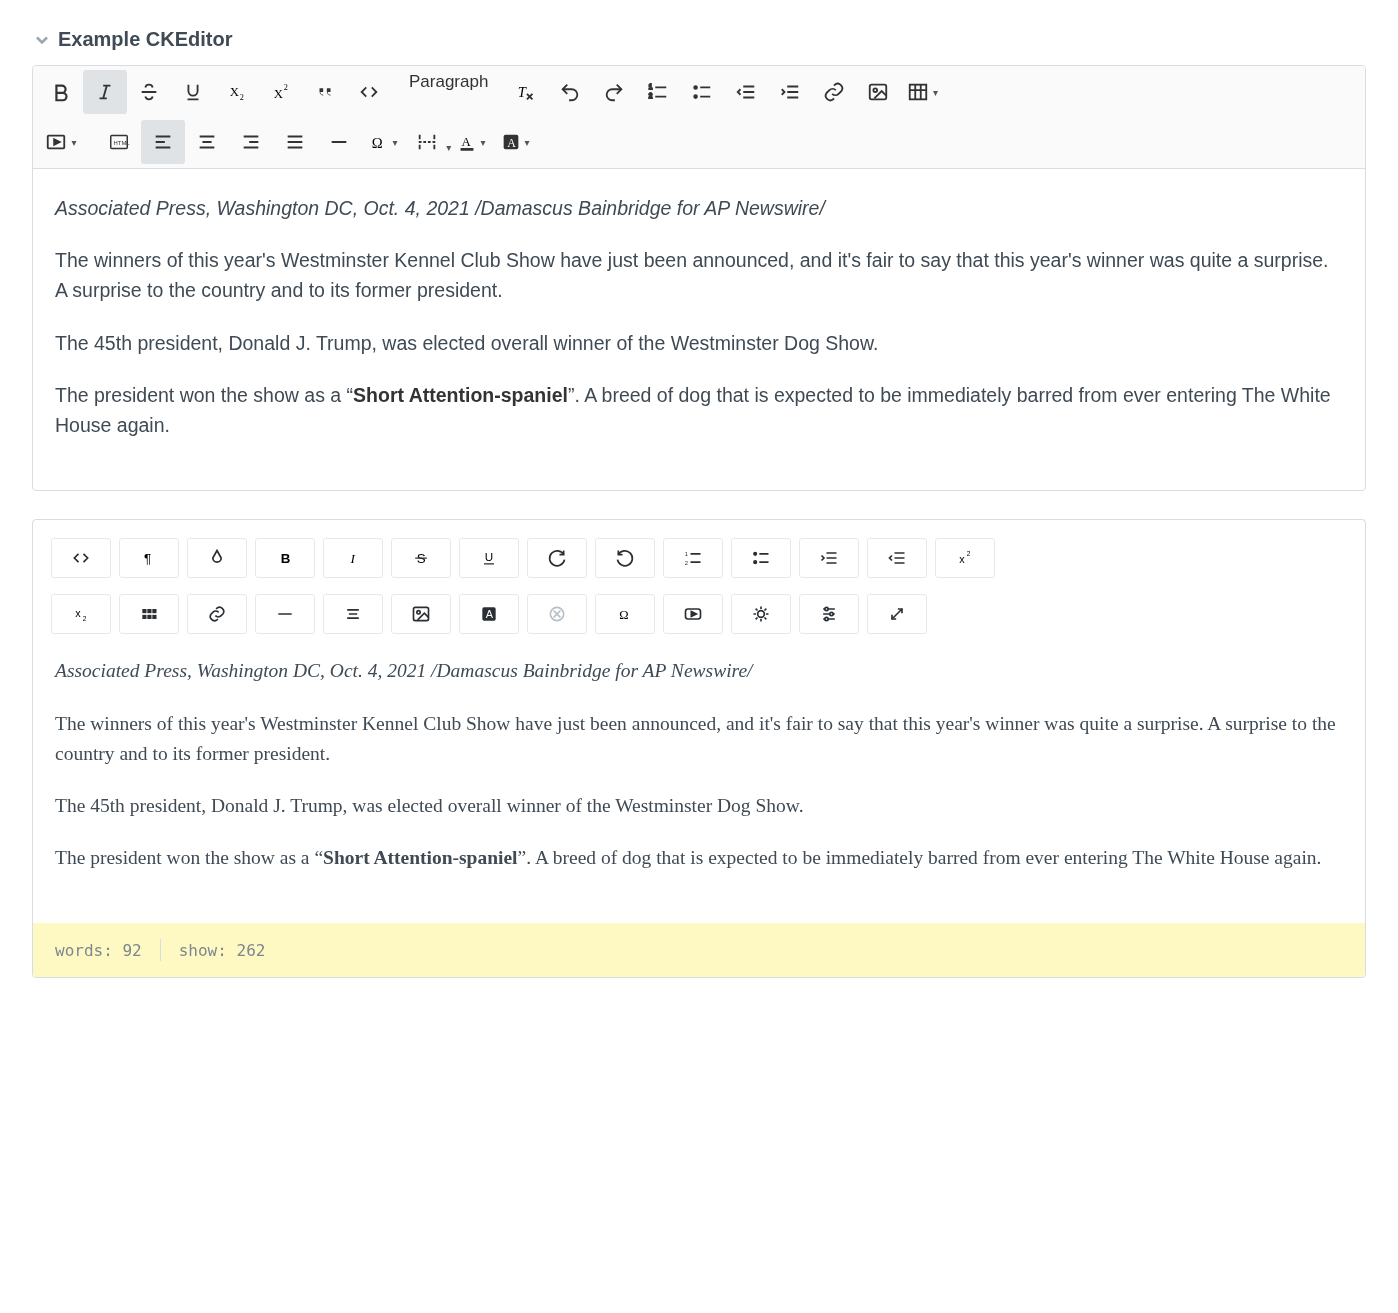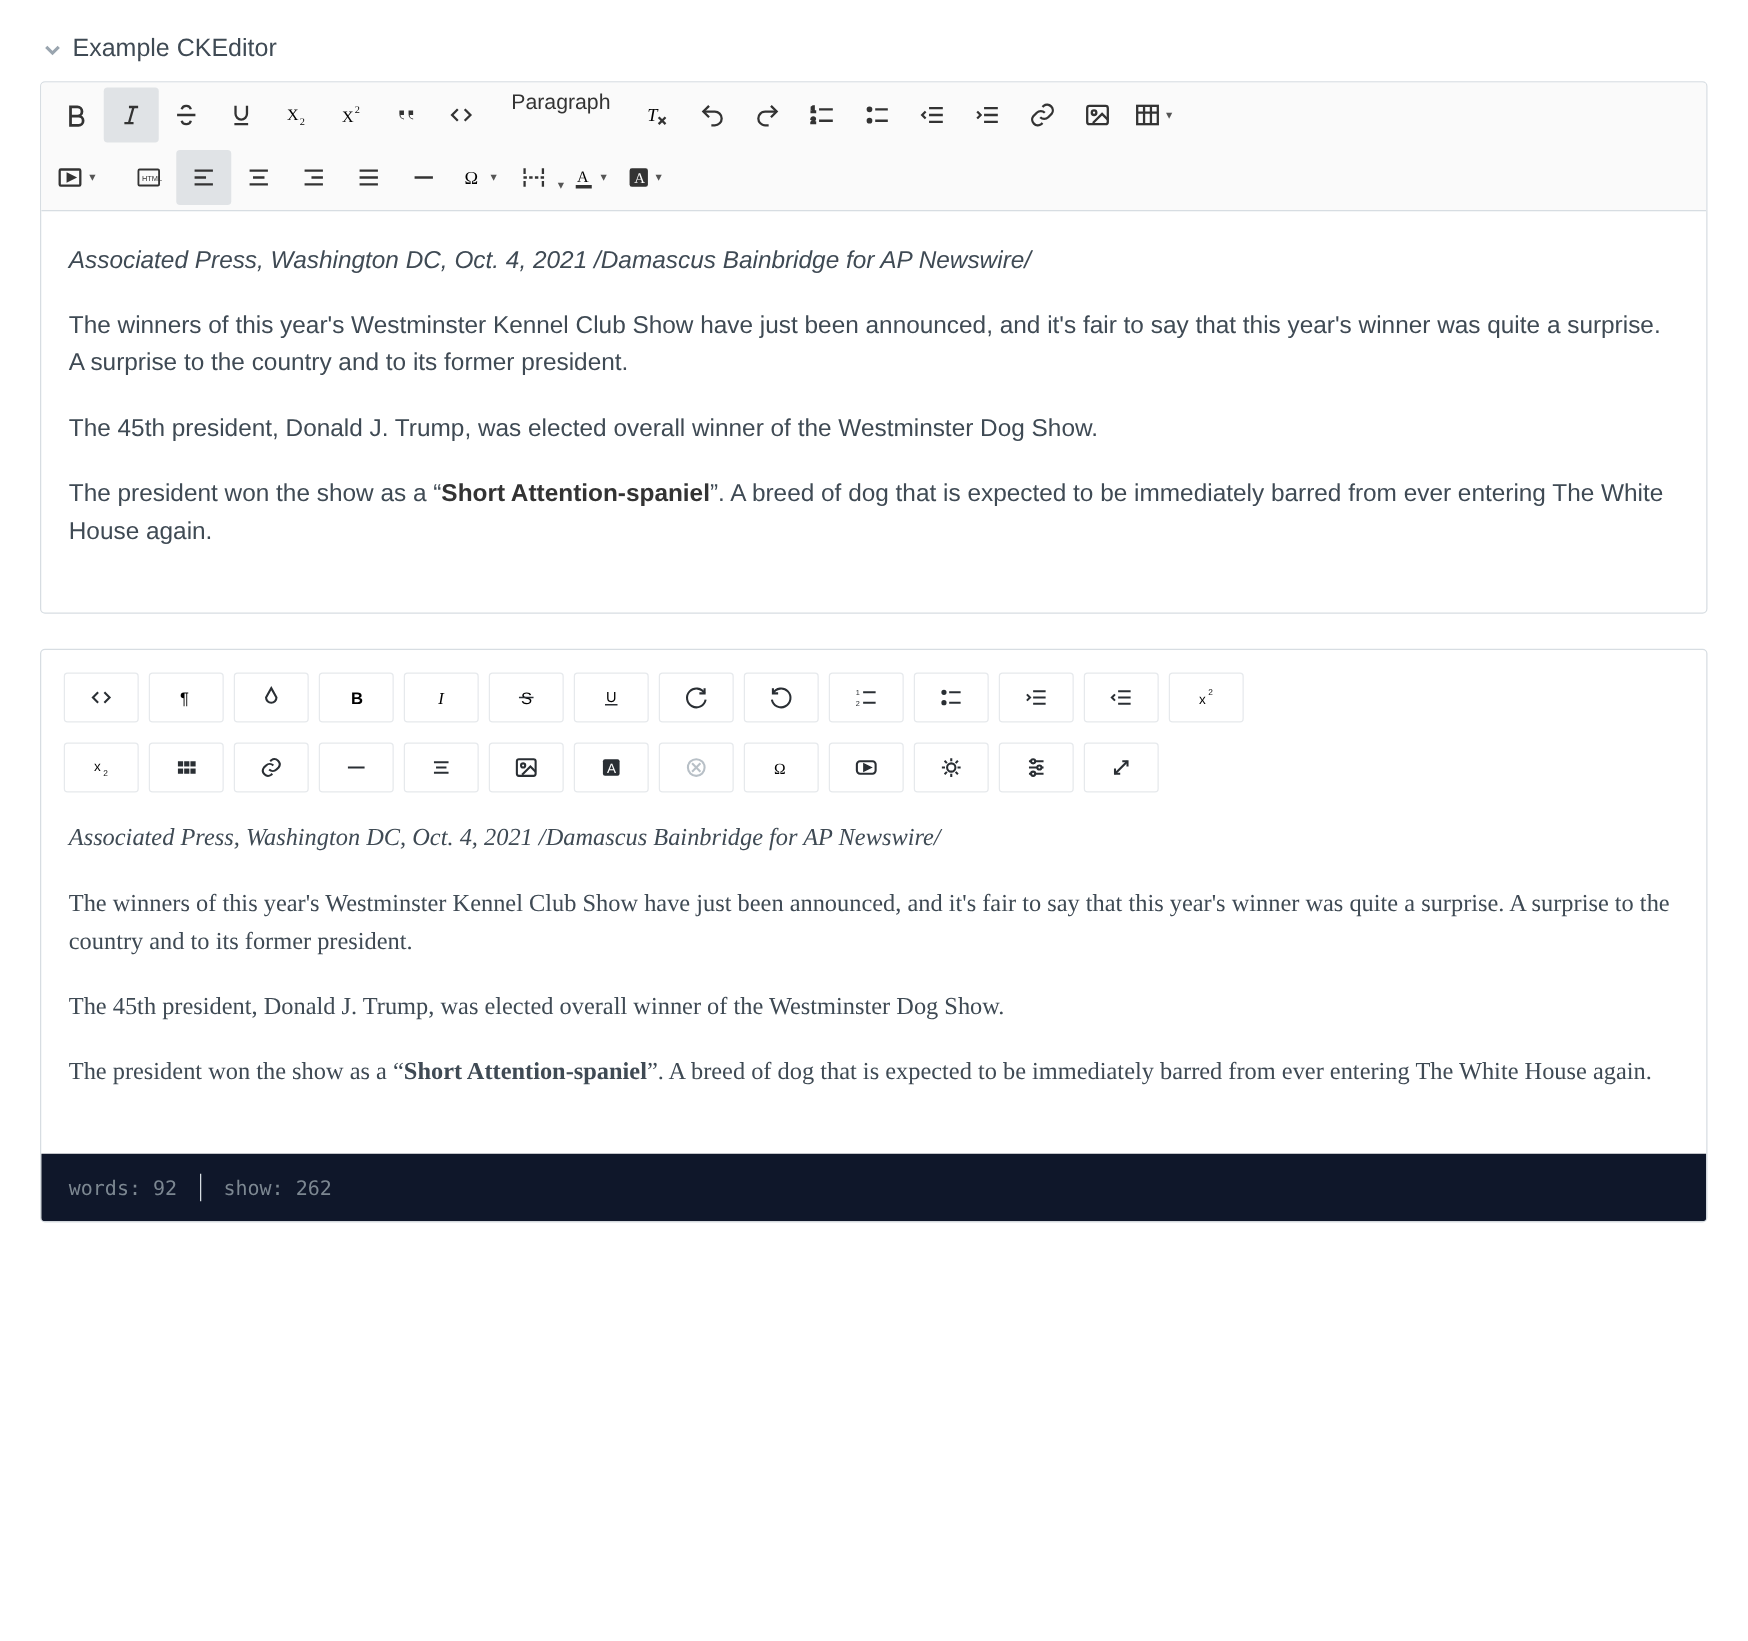--- a/index.html
+++ b/index.html
@@ -9,21 +9,21 @@
     padding: 28px 32px;
     background: #fff;
     color: #3f4a54;
     font-size: 15px;
   }
   .field { margin-bottom: 28px; }
   .field-heading {
     display: flex;
     align-items: center;
     gap: 6px;
-    font-weight: 400;
+    font-weight: 700;
     font-size: 20px;
     color: #3f4a54;
     margin-bottom: 14px;
     cursor: pointer;
   }
   .chev { display:inline-flex; width:20px; height:20px; align-items:center; justify-content:center; color:#9aa5af;}
   .editor-box {
     border: 1px solid #d7dde2;
     border-radius: 4px;
     overflow: hidden;
@@ -99,21 +99,21 @@
     padding: 10px 22px 28px;
     font-size: 19.5px;
     line-height: 1.55;
     color: #3f4a54;
     font-family: Georgia, "Times New Roman", serif;
   }
   .red-content p { margin: 0 0 22px; }
   .red-content em.byline { font-style: italic; }
   .red-content strong { font-weight: 700; }
   .red-status {
-    background: #0f172a;
+    background: #fef9c3;
     padding: 16px 22px;
     font-family: "SFMono-Regular", Menlo, Consolas, monospace;
     font-size: 16px;
     color: #7c8791;
     display: flex;
     align-items: center;
     gap: 18px;
   }
   .red-status .sep { width:1px; height:22px; background:#d7dde2; }
   .dd-caret { font-size: 10px; color: #555; }

